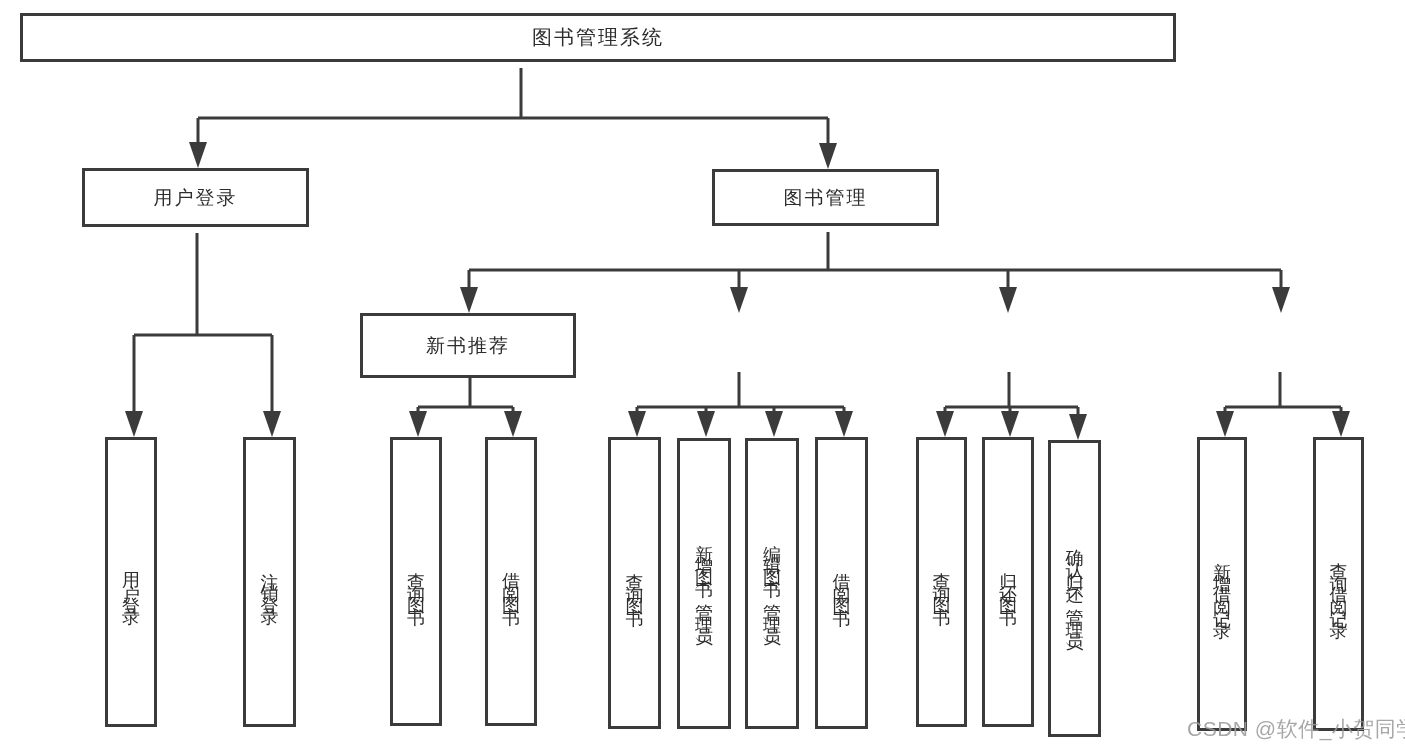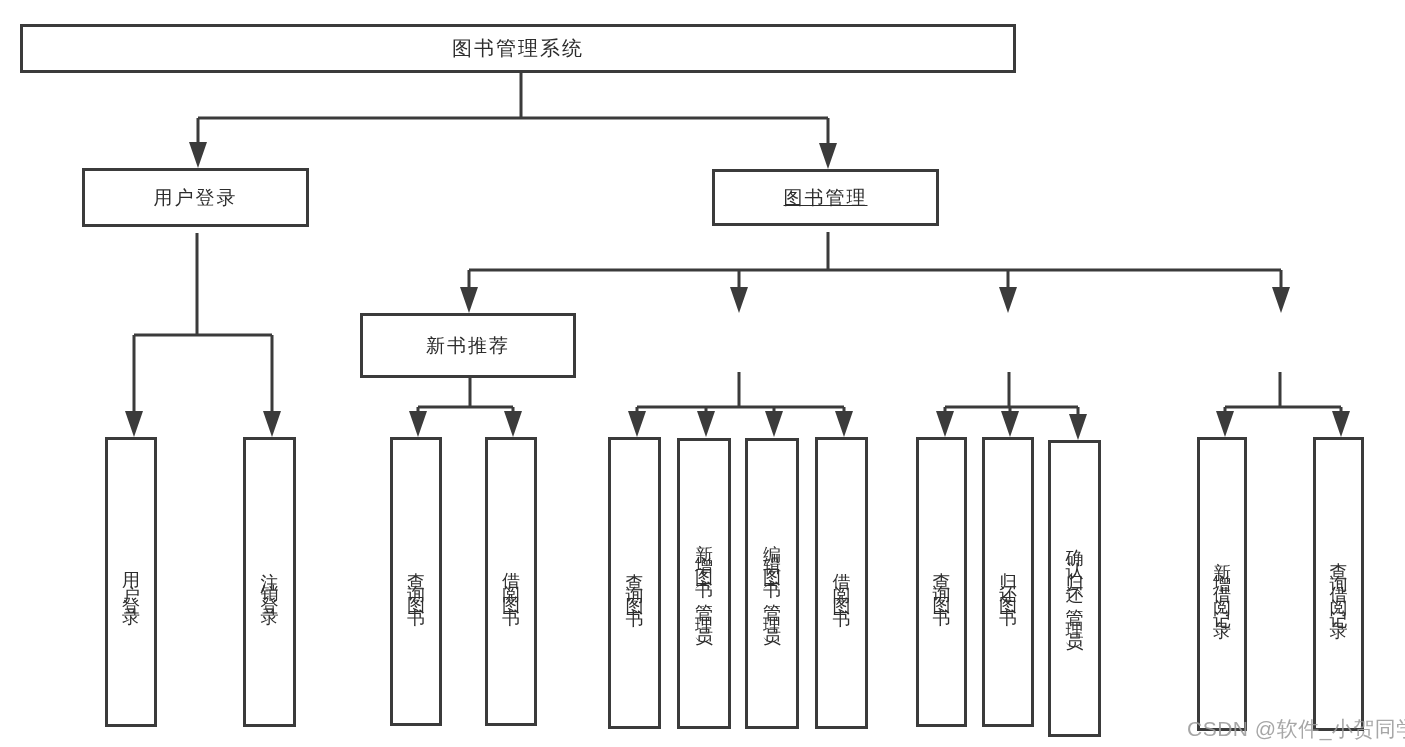--- a/index.html
+++ b/index.html
@@ -69,28 +69,28 @@
       <polygon points="765,411 783,411 774,437"></polygon>
       <polygon points="835,411 853,411 844,437"></polygon>
       <polygon points="936,411 954,411 945,437"></polygon>
       <polygon points="1001,411 1019,411 1010,437"></polygon>
       <polygon points="1069,414 1087,414 1078,440"></polygon>
       <polygon points="1216,411 1234,411 1225,437"></polygon>
       <polygon points="1332,411 1350,411 1341,437"></polygon>
     </g>
   </svg>
 
-  <div class="node root" style="left:20px;top:24px;width:996px;height:49px;">
+  <div class="node root" style="left:20px;top:13px;width:1156px;height:49px;">
     <span class="hlabel">图书管理系统</span>
   </div>
 
   <div class="node" style="left:82px;top:168px;width:227px;height:59px;">
     <span class="hlabel">用户登录</span>
   </div>
-  <div class="node" style="left:712px;top:169px;width:227px;height:57px;text-decoration:underline;">
+  <div class="node" style="left:712px;top:169px;width:227px;height:57px;">
     <span class="hlabel">图书管理</span>
   </div>
 
   <div class="node" style="left:360px;top:313px;width:216px;height:65px;">
     <span class="hlabel">新书推荐</span>
   </div>
 
   <div class="node leaf" style="left:105px;top:437px;width:52px;height:290px;">
     <span>用户登录</span>
   </div>

